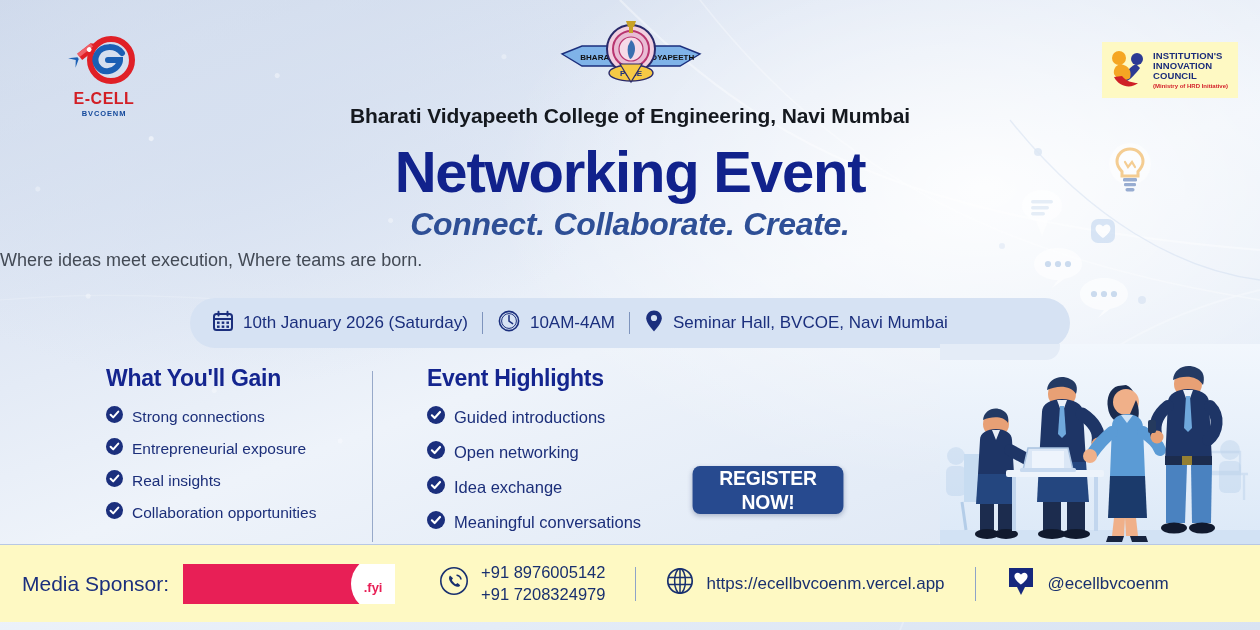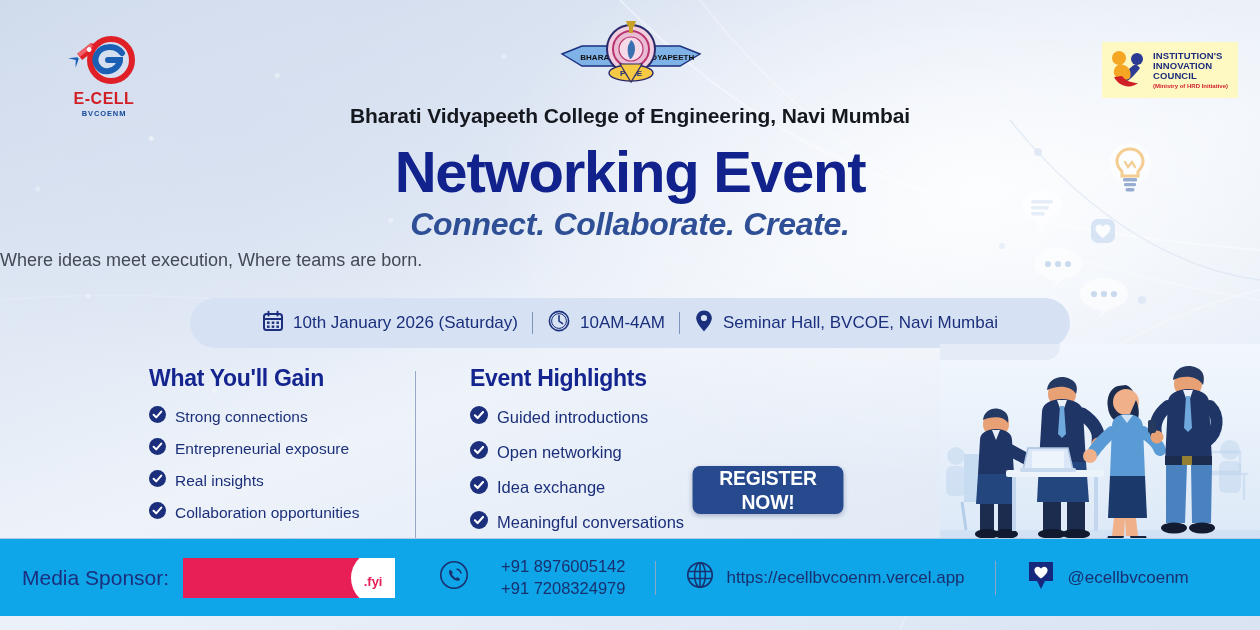--- a/index.html
+++ b/index.html
@@ -100,35 +100,35 @@
     text-align: left;
     font-size: 18px; color: #434a55;
   }
 
   
   .details-pill {
     position: absolute; top: 298px; left: 190px;
     width: 880px; height: 50px;
     background: #d6e2f3;
     border-radius: 25px;
-    display: flex; align-items: center; justify-content: center;
+    display: flex; align-items: center; 
     gap: 14px;
     padding: 0 22px;
   }
   .detail-item {
     display: flex; align-items: center; gap: 9px;
     font-size: 17px; color: #1b2f7d; white-space: nowrap;
   }
   .detail-item svg { flex: 0 0 auto; }
   .pill-sep { width: 1px; height: 22px; background: #7e94bd; }
 
   
   .cols { position: absolute; top: 365px; left: 106px; display: flex; }
   .col { position: relative; }
-  .col-a { width: 266px; margin-left: 43px; }
+  .col-a { width: 266px; }
   .col-b { width: 300px; padding-left: 54px; }
   .col-divider {
     width: 1px; align-self: stretch; background: #97a9c9;
     margin: 6px 0 4px 0;
   }
   .col h3 {
     font-size: 23px; font-weight: bold; color: #14258f;
     letter-spacing: -0.3px; margin-bottom: 14px;
   }
   .feature {
@@ -169,23 +169,23 @@
   
   .deco { position: absolute; pointer-events: none; }
   .deco-bulb { right: 104px; top: 140px; opacity: .55; }
   .deco-chat1 { right: 196px; top: 188px; opacity: .62; }
   .deco-heart { right: 144px; top: 218px; opacity: .55; }
   .deco-dots1 { right: 176px; top: 246px; opacity: .66; }
   .deco-dots2 { right: 130px; top: 276px; opacity: .66; }
 
   
   .footer {
-    position: absolute; left: 0; bottom: 14px;
+    position: absolute; left: 0; bottom: 8px;
     width: 1260px; height: 78px;
-    background: #0ea5e9;
+    background: #fef9c3;
     border-top: 1px solid #b8c8e4;
     display: flex; align-items: center;
   }
   .media-label {
     font-size: 21px; color: #1b2f7d; margin-left: 22px;
   }
   .startup-logo {
     margin-left: 14px;
     width: 212px; height: 40px;
     background: #e81f56;
@@ -206,21 +206,21 @@
   }
   .sl-fyi {
     color: #e81f56; font-size: 13px; font-weight: bold;
     margin-right: 12px; margin-top: 8px;
   }
   .foot-item {
     display: flex; align-items: center; gap: 12px;
     color: #19306f; font-size: 17px;
   }
   .foot-sep { width: 1px; height: 34px; background: #8ea3c8; }
-  .phones { line-height: 1.3; font-size: 16.5px; margin-left: 20px; }
+  .phones { line-height: 1.3; font-size: 16.5px; }
   .phones div { white-space: nowrap; }
 </style>
 </head>
 <body>
 
 <div id="poster">
 
   <div class="bg-base"></div>
   <div class="bg-texture"></div>
   <svg class="bg-swoosh" viewBox="0 0 1260 630" preserveAspectRatio="none">

